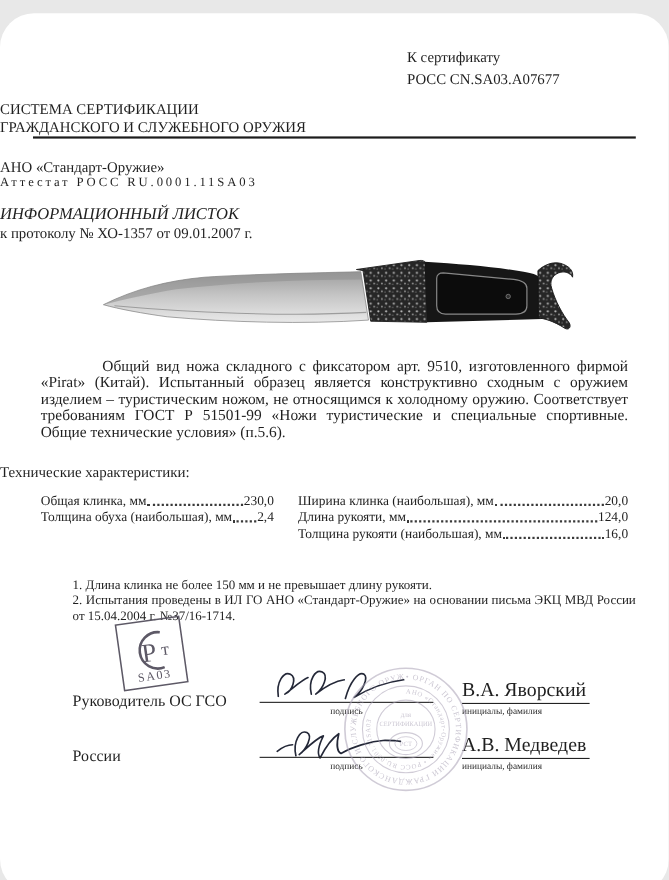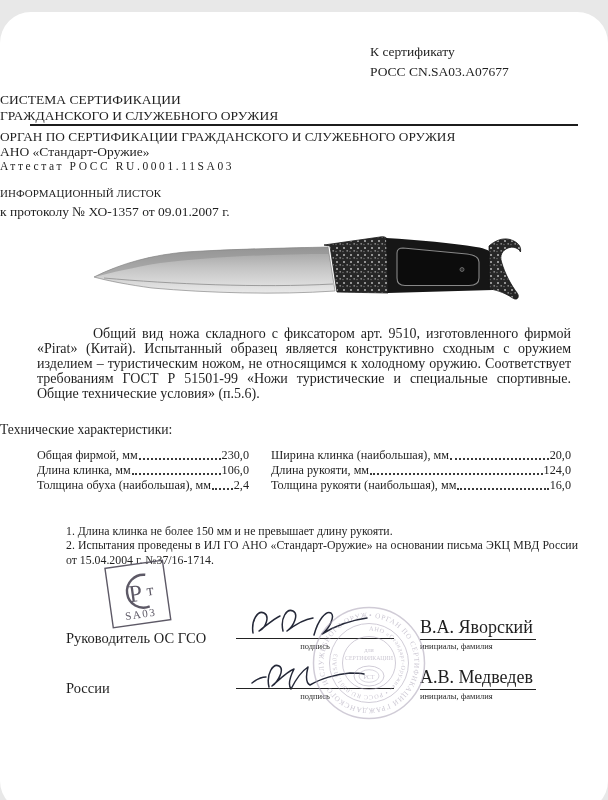--- a/index.html
+++ b/index.html
@@ -8,21 +8,21 @@
     font-family:"Liberation Serif","DejaVu Serif",serif;color:#1f1f1f;overflow:hidden;border-radius:31px;
   }
   .abs{position:absolute;}
   .centered{left:0;width:608px;text-align:left;}
   .cert-ref{top:30px;left:370px;font-size:13.5px;line-height:1.45;}
   .sys{top:80px;font-size:13.5px;line-height:15.5px;}
   .rule{top:112px;left:30px;width:548px;border-top:2.2px solid #1c1c1c;}
   .organ{top:117px;font-size:13.3px;}
   .orgname{top:132px;font-size:13.5px;}
   .attest{top:148px;font-size:11.5px;letter-spacing:2.6px;}
-  .title-main{top:175px;font-size:11px;}
+  .title-main{top:175px;font-size:15px;font-style:italic;}
   .title-sub{top:192px;font-size:13.5px;}
   .knife-wrap{top:220px;left:90px;width:432px;height:74px;}
   .para{
     top:314px;left:37px;width:534px;font-size:14px;line-height:15px;
     text-align:justify;text-indent:56px;
   }
   .spec-title{top:410px;font-size:13.6px;}
   .specs{top:436px;left:37px;width:534px;display:flex;gap:22px;font-size:12.2px;line-height:15px;}
   .spec-col-left{width:212px;}
   .spec-col-right{flex:1;}
@@ -55,21 +55,20 @@
     <div>РОСС CN.SA03.A07677</div>
   </div>
 
   <div class="abs centered sys">
     <div>СИСТЕМА СЕРТИФИКАЦИИ</div>
     <div>ГРАЖДАНСКОГО И СЛУЖЕБНОГО ОРУЖИЯ</div>
   </div>
 
   <div class="abs rule"></div>
 
-  <div class="abs centered organ">ОРГАН ПО СЕРТИФИКАЦИИ ГРАЖДАНСКОГО И СЛУЖЕБНОГО ОРУЖИЯ</div>
   <div class="abs centered orgname">АНО «Стандарт-Оружие»</div>
   <div class="abs centered attest">Аттестат РОСС RU.0001.11SA03</div>
 
   <div class="abs centered title-main">ИНФОРМАЦИОННЫЙ ЛИСТОК</div>
   <div class="abs centered title-sub">к протоколу № ХО-1357 от 09.01.2007 г.</div>
 
   <div class="abs knife-wrap">
     <svg width="432" height="74" viewBox="0 0 432 74">
       <defs>
         <linearGradient id="bladeG" x1="0" y1="0" x2="0" y2="1">
@@ -99,28 +98,23 @@
     </svg>
   </div>
 
   <div class="abs para">Общий вид ножа складного с фиксатором арт. 9510, изготовленного фирмой «Pirat» (Китай). Испытанный образец является конструктивно сходным с оружием изделием – туристическим ножом, не относящимся к холодному оружию. Соответствует требованиям ГОСТ Р 51501-99 «Ножи туристические и специальные спортивные. Общие технические условия» (п.5.6).</div>
 
   <div class="abs centered spec-title">Технические характеристики:</div>
 
   <div class="abs specs">
     <div class="spec-col-left">
       <div class="spec-row">
-        <span class="spec-label">Общая фирмой, мм</span>
+        <span class="spec-label">Общая клинка, мм</span>
         <span class="dots"></span>
         <span class="spec-val">230,0</span>
-      </div>
-      <div class="spec-row">
-        <span class="spec-label">Длина клинка, мм</span>
-        <span class="dots"></span>
-        <span class="spec-val">106,0</span>
       </div>
       <div class="spec-row">
         <span class="spec-label">Толщина обуха (наибольшая), мм</span>
         <span class="dots"></span>
         <span class="spec-val">2,4</span>
       </div>
     </div>
     <div class="spec-col-right">
       <div class="spec-row">
         <span class="spec-label">Ширина клинка (наибольшая), мм</span>

